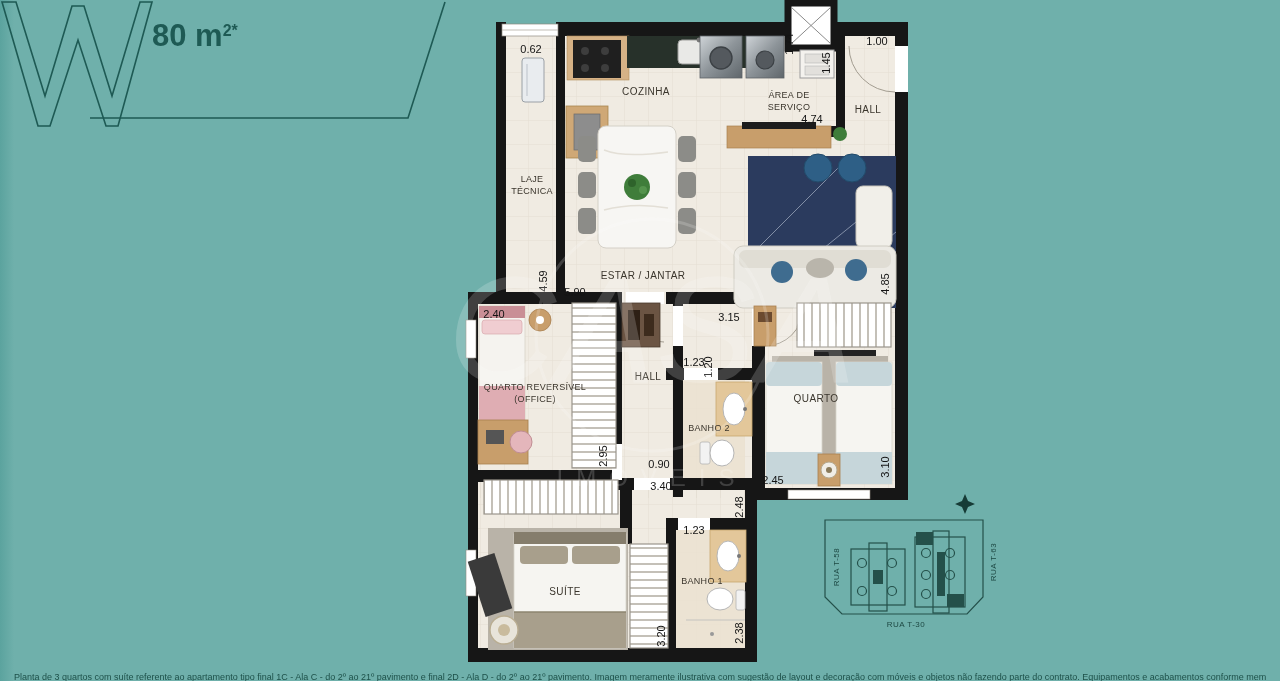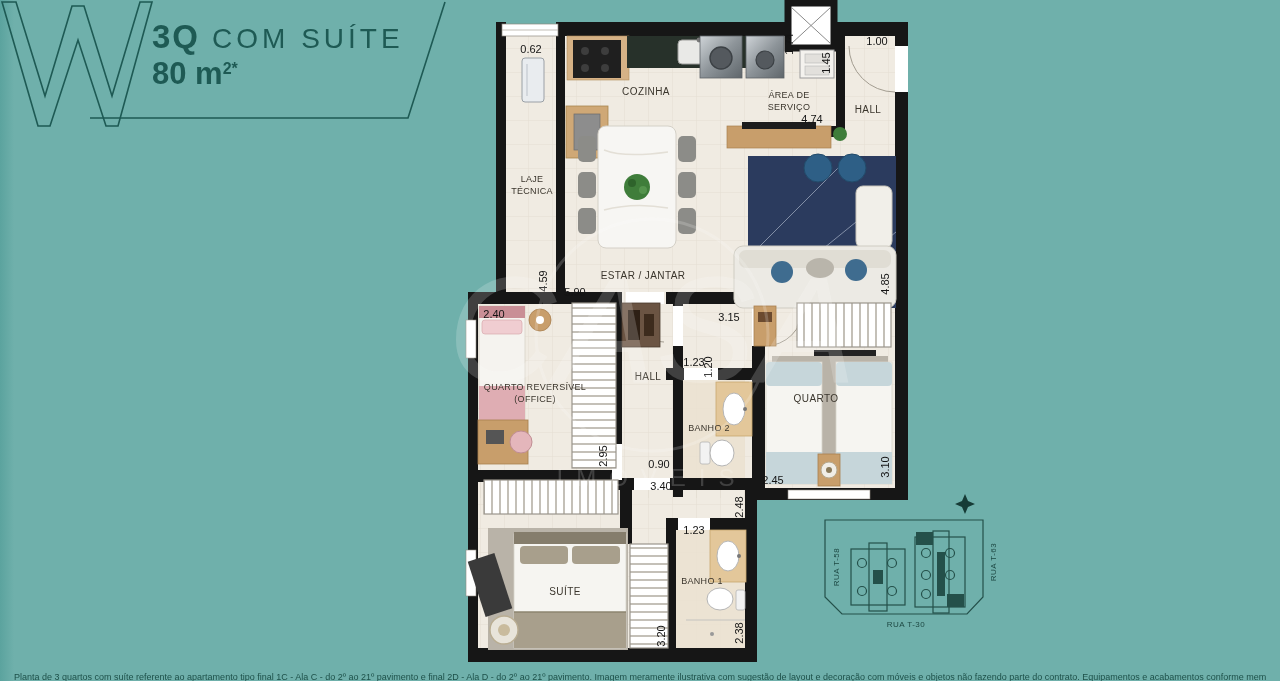--- a/index.html
+++ b/index.html
@@ -31,23 +31,20 @@
 <body>
 
 <div class="stage">
 
   <div class="header">
     <svg width="460" height="132" viewBox="0 0 460 132">
       <path d="M2,2 L16,2 L45,96 L72,6 L84,6 L112,96 L140,2 L152,2 L118,126 L106,126 L78,40 L50,126 L38,126 Z" fill="none" stroke="#1e5a54" stroke-width="1.6"></path>
       <polyline points="90,118 408,118 445,2" fill="none" stroke="#1e5a54" stroke-width="1.6"></polyline>
     </svg>
     <div class="title-block">
-      <div class="t-line1">
-        <span class="t-type">3Q</span><span class="t-suffix">COM SUÍTE</span>
-      </div>
       <div class="t-line2">
         <span>80 m</span><span class="t-sup">2*</span>
       </div>
     </div>
   </div>
 
   <svg class="plan-svg" width="1280" height="681" viewBox="0 0 1280 681">
     <defs>
       <pattern id="tiles" width="24" height="24" patternUnits="userSpaceOnUse">
         <path d="M24,0 L0,0 L0,24" fill="none" stroke="#d9d2c4" stroke-width="1"></path>

